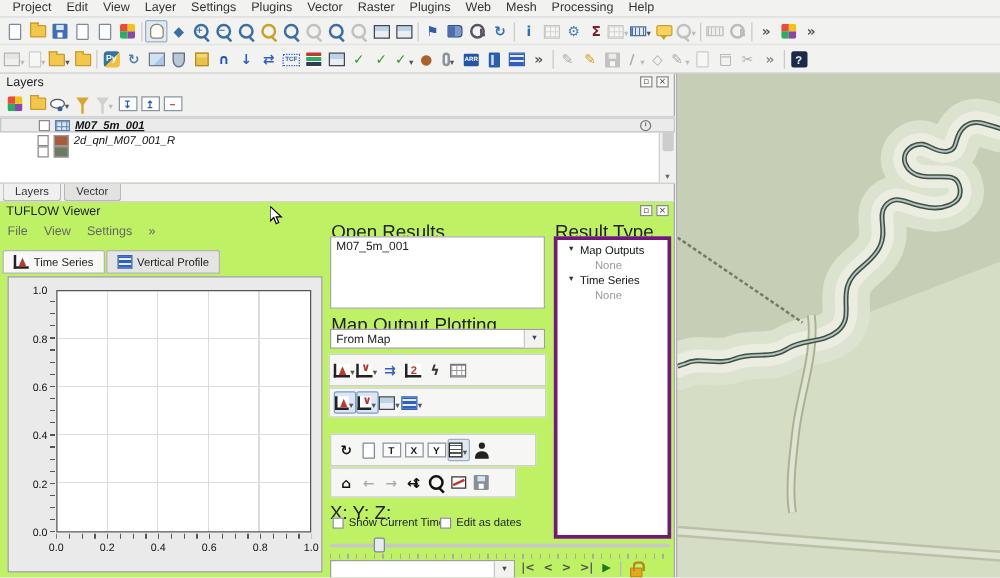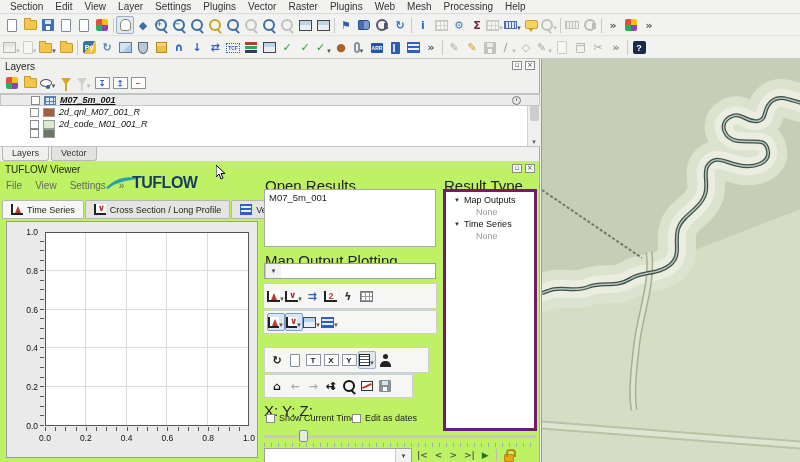--- a/index.html
+++ b/index.html
@@ -143,21 +143,21 @@
   
   #map{position:absolute;left:541px;top:59px;width:259px;height:403px;border-left:1px solid #9a9a9a}
   #map svg{display:block}
 
   #cursor{position:absolute;left:216px;top:165px;z-index:50}
 </style>
 </head>
 <body>
 
 <div id="menubar">
-    <div class="menu-item">Section</div>
+    <div class="menu-item">Project</div>
     <div class="menu-item">Edit</div>
     <div class="menu-item">View</div>
     <div class="menu-item">Layer</div>
     <div class="menu-item">Settings</div>
     <div class="menu-item">Plugins</div>
     <div class="menu-item">Vector</div>
     <div class="menu-item">Raster</div>
     <div class="menu-item">Plugins</div>
     <div class="menu-item">Web</div>
     <div class="menu-item">Mesh</div>
@@ -442,25 +442,20 @@
         <span class="cb"></span>
         <span class="meshic"></span>
         <span class="llabel">M07_5m_001</span>
         <span class="rowclock"></span>
       </div>
       <div class="lrow">
         <span class="cb"></span>
         <span class="swatch" style="background: rgb(168, 92, 60);"></span>
         <span class="llabel">2d_qnl_M07_001_R</span>
       </div>
-      <div class="lrow">
-        <span class="cb"></span>
-        <span class="swatch" style="background: rgb(220, 234, 210);"></span>
-        <span class="llabel">2d_code_M01_001_R</span>
-      </div>
       <div class="lrow" style="height: 6px;">
         <span class="cb"></span>
         <span class="swatch" style="background: rgb(107, 122, 99);"></span>
         <span class="llabel"></span>
       </div>
     </div>
   <div id="layers-tabs">
       <div class="ltab active">Layers</div>
       <div class="ltab">Vector</div>
     </div>
@@ -471,34 +466,24 @@
   <div class="dockbtns">
     <div class="dockbtn">▫</div>
     <div class="dockbtn">×</div>
   </div>
   <div id="tv-menus">
       <div>File</div>
       <div>View</div>
       <div>Settings</div>
       <div>»</div>
     </div>
-  <div id="tv-logo">
-    <svg width="36" height="16">
-        <path d="M2,13 C11,3 24,0 34,4 C23,5 10,8 4,14 Z" fill="#2a9fb0"></path>
-      </svg>
-    <b>TUFLOW</b>
-  </div>
   <div id="tv-tabs">
       <div class="tvtab active">
         <span class="ic k-chart-ts"></span>
         <span>Time Series</span>
-      </div>
-      <div class="tvtab">
-        <span class="ic k-chart-cs"></span>
-        <span>Cross Section / Long Profile</span>
       </div>
       <div class="tvtab">
         <span class="ic k-legendlines"></span>
         <span>Vertical Profile</span>
       </div>
     </div>
 
   <div id="plot-frame">
     <div id="plot-axes"></div>
     <div id="plot-xmarks"></div>
@@ -521,20 +506,21 @@
       </div>
   </div>
 
   <div class="sec-label" style="left:265px;top:15px">Open Results</div>
   <div id="open-results-list">
       <div>M07_5m_001</div>
     </div>
 
   <div class="sec-label" style="left:265px;top:90px">Map Output Plotting</div>
   <div id="mop-combo" class="combo">
+    <span class="cval">From Map</span>
     <span class="carr">▼</span>
   </div>
 
   <div id="grp1" class="grp">
       <div class="tbi">
         <span class="ic k-chart-ts"></span>
         <span class="dda">▼</span>
       </div>
       <div class="tbi">
         <span class="ic k-chart-cs"></span>

